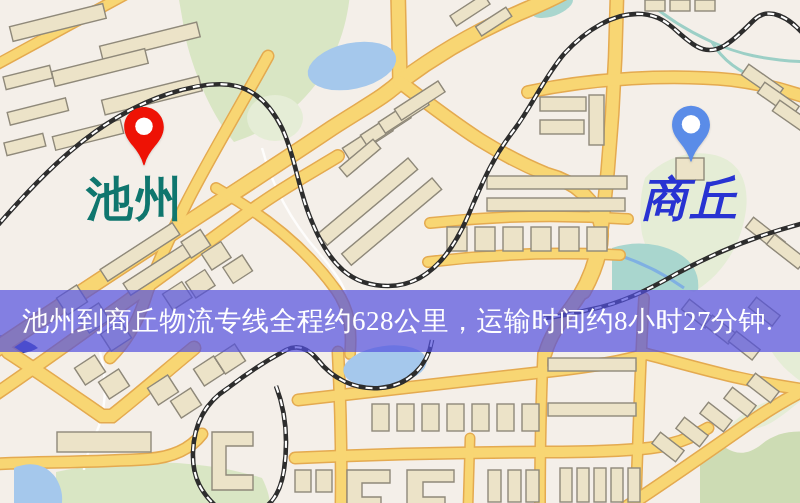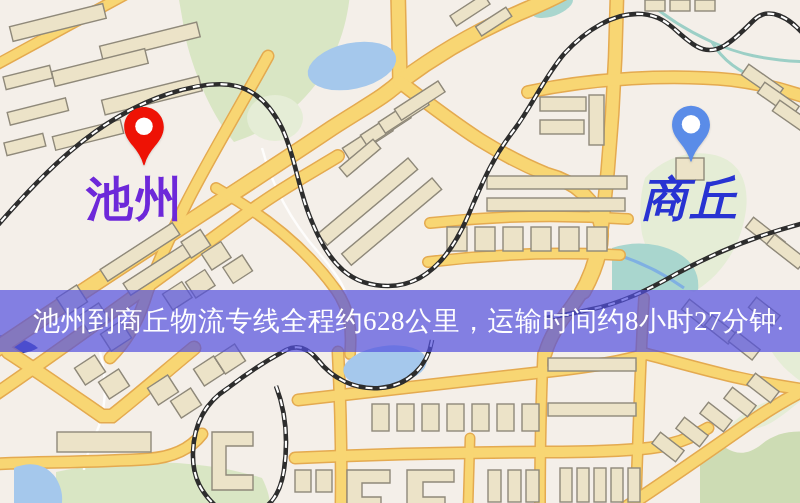--- a/index.html
+++ b/index.html
@@ -24,21 +24,21 @@
   .pin{position:absolute;filter:drop-shadow(0 1px 1px rgba(0,0,0,.15));}
   .pin-origin{left:120px;top:105px;width:48px;height:63px;}
   .pin-destination{left:668px;top:102px;width:46px;height:64px;}
 
   .marker-label{position:absolute;font-weight:700;font-size:47px;line-height:1;
                 letter-spacing:2px;white-space:nowrap;}
   .label-origin{left:86px;top:176px;}
   .label-destination{left:641px;top:176px;font-style:italic;}
 
   .banner{position:absolute;left:0;right:0;top:290px;height:62px;
-          display:flex;align-items:center;padding-left:33px;box-sizing:border-box;}
+          display:flex;align-items:center;padding-left:22px;box-sizing:border-box;}
   .banner span{font-size:27px;line-height:1;letter-spacing:0.5px;white-space:nowrap;}
 </style>
 </head>
 <body>
 
 <div class="stage" style="--background: #f4efe9; --road: #f8d673; --road-border: #e4aa50; --building: #ece3c8; --building-outline: #8f897a; --park: #d9e6c4; --park-light: #e5edd6; --park-dark: #cddcb4; --water: #a5c8ec; --water-teal: #a9d6ce; --railway: #2d2d2d; --railway-dash: #ffffff; --stream: #9ccfc6;">
 
   <svg class="map" width="800" height="503" viewBox="0 0 800 503">
     <defs>
 
@@ -262,21 +262,21 @@
   <svg class="pin pin-origin" viewBox="0 0 40 52">
     <path d="M20,1.5 C10.9,1.5 3.5,8.9 3.5,18 C3.5,24.2 6.8,29 10.8,34 C14.5,38.6 18,43.8 19.4,49.4 C19.6,50.3 20.4,50.3 20.6,49.4 C22,43.8 25.5,38.6 29.2,34 C33.2,29 36.5,24.2 36.5,18 C36.5,8.9 29.1,1.5 20,1.5 Z" fill="#ee1205"></path>
     <circle cx="20" cy="17.5" r="7.3" fill="#ffffff"></circle>
   </svg>
 
   <svg class="pin pin-destination" viewBox="0 0 40 52">
     <path d="M20,1.5 C10.9,1.5 3.5,8.9 3.5,18 C3.5,24.2 6.8,29 10.8,34 C14.5,38.6 18,43.8 19.4,49.4 C19.6,50.3 20.4,50.3 20.6,49.4 C22,43.8 25.5,38.6 29.2,34 C33.2,29 36.5,24.2 36.5,18 C36.5,8.9 29.1,1.5 20,1.5 Z" fill="#5a8ce8"></path>
     <circle cx="20" cy="17.5" r="8" fill="#ffffff"></circle>
   </svg>
 
-  <div class="marker-label label-origin" style="color: #6d28d9;">池州</div>
+  <div class="marker-label label-origin" style="color: #0f766e;">池州</div>
 
   <div class="marker-label label-destination" style="color: rgb(40, 51, 210);">商丘</div>
 
   <div class="banner" style="background-color: rgba(82, 80, 222, 0.7);">
     <span style="color: rgb(255, 255, 255);">池州到商丘物流专线全程约628公里，运输时间约8小时27分钟.</span>
   </div>
 
 </div>
 
 </body></html>

